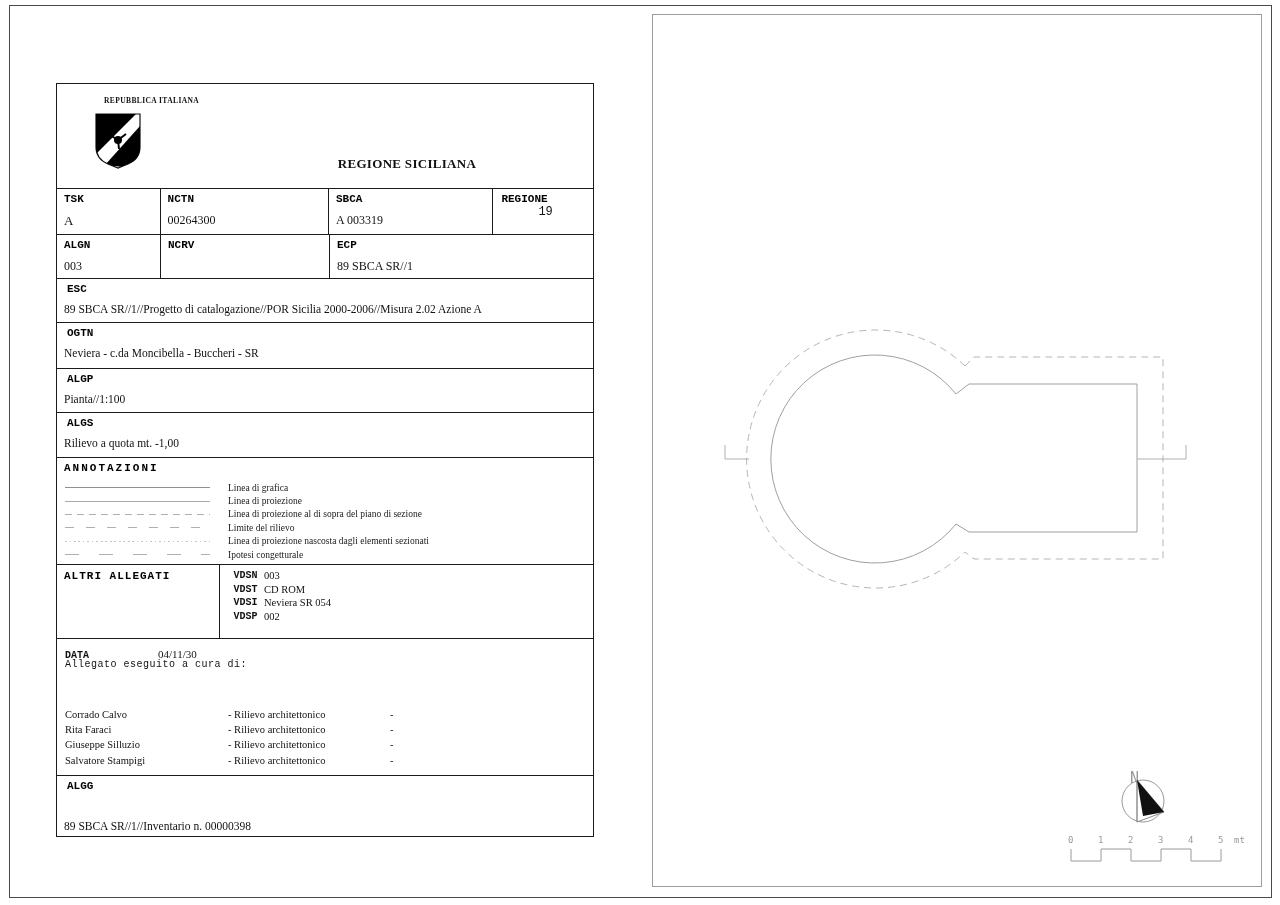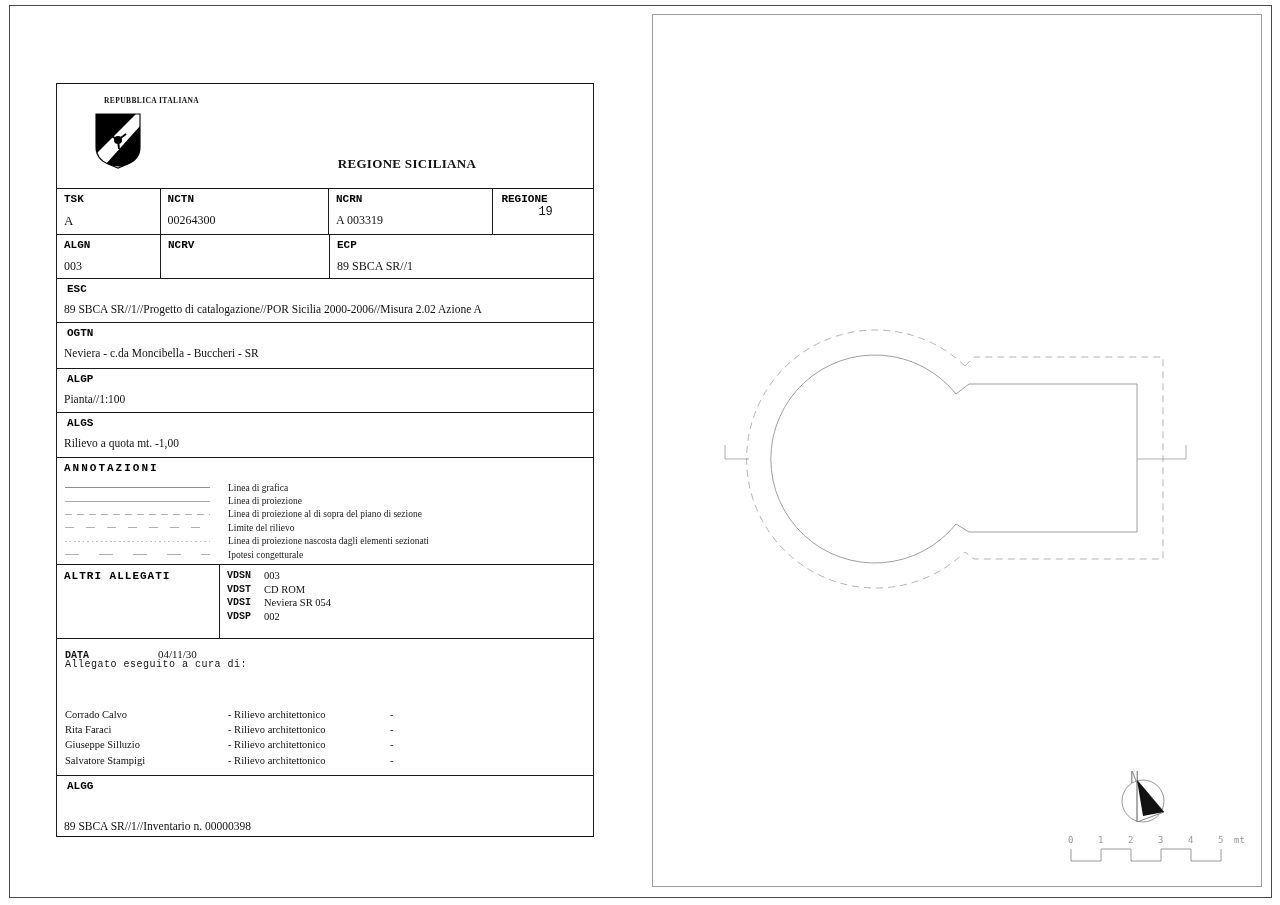--- a/index.html
+++ b/index.html
@@ -48,21 +48,21 @@
   .ls-dashed{height:1.2px;background:repeating-linear-gradient(90deg,#b0b0b0 0 7px,transparent 7px 12px);}
   .ls-dashgap{height:1.2px;background:repeating-linear-gradient(90deg,#b0b0b0 0 9px,transparent 9px 21px);}
   .ls-dotted{height:1.2px;background:repeating-linear-gradient(90deg,#c4c4c4 0 1.5px,transparent 1.5px 4.5px);}
   .ls-dashlong{height:1.2px;background:repeating-linear-gradient(90deg,#b0b0b0 0 14px,transparent 14px 34px);}
   .legend-label{font-size:9.5px;color:#1a1a1a;}
   
   .row-altri{height:74px;display:flex;}
   .altri-left{width:163px;border-right:1px solid #1b1b1b;box-sizing:border-box;position:relative;}
   .altri-left .code-label{position:absolute;left:7px;top:5px;letter-spacing:1px;}
   .altri-right{flex:1;padding:4px 0 0 7px;}
-  .vds-row{display:flex;height:13.6px;align-items:center;}
+  .vds-row{display:flex;height:13.6px;align-items:center;text-align:center;}
   .vds-label{width:37px;font-family:"Liberation Mono","DejaVu Sans Mono",monospace;font-weight:bold;font-size:10px;}
   .vds-value{font-size:10.5px;}
   
   .row-data{height:137px;}
   .data-head{position:absolute;left:8px;top:5px;}
   .data-label{font-family:"Liberation Mono","DejaVu Sans Mono",monospace;font-weight:bold;font-size:10px;display:inline-block;width:57px;}
   .data-value{font-size:11px;padding-left:32px;}
   .data-note{position:absolute;left:8px;top:20px;font-size:10px;letter-spacing:.5px;}
   .credits{position:absolute;left:0;top:70px;width:100%;}
   .credit-row{position:relative;height:15.2px;}
@@ -109,21 +109,21 @@
     <div class="cells">
       <div class="cell" style="width:104px">
         <span class="code-label">TSK</span>
         <span class="code-value" style="font-size:13px">A</span>
       </div>
       <div class="cell" style="width:169px">
         <span class="code-label">NCTN</span>
         <span class="code-value">00264300</span>
       </div>
       <div class="cell" style="width:165px">
-        <span class="code-label">NCRN</span>
+        <span class="code-label">SBCA</span>
         <span class="code-value">A 003319</span>
       </div>
       <div class="cell regione-cell" style="width:100px">
         <span class="code-label">REGIONE</span>
         <span class="code-value">19</span>
       </div>
     </div>
   </div>
 
   <div class="row row-codes2">

